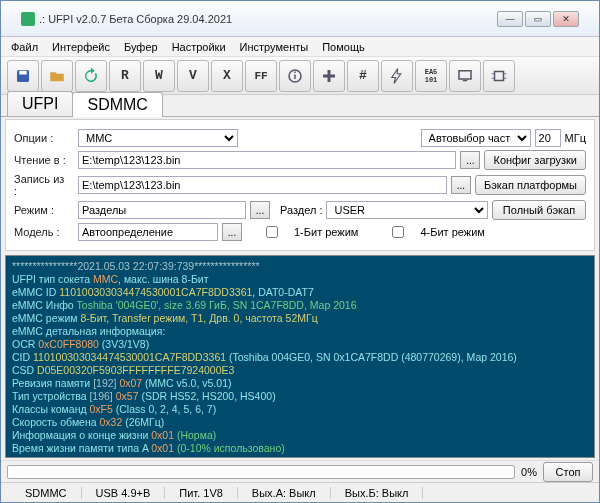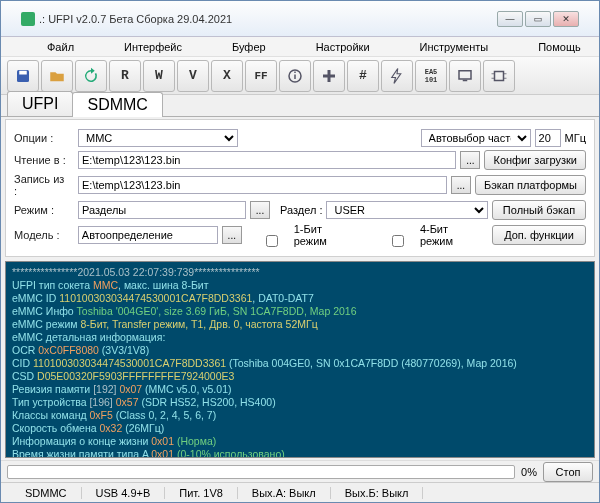--- a/index.html
+++ b/index.html
@@ -5,21 +5,21 @@
   * { box-sizing: border-box; margin: 0; padding: 0; }
   html, body { width: 600px; height: 503px; overflow: hidden; font-family: Tahoma, Arial, sans-serif; font-size: 11px; background: #d8e4f0; }
   .window { width: 600px; height: 503px; border: 1px solid #6a8ab0; background: #f0f0f0; position: relative; display: flex; flex-direction: column; }
   .titlebar { height: 36px; background: linear-gradient(#fdfdfd,#e6eef8); border-bottom: 1px solid #c0c0d0; display: flex; align-items: center; padding: 0 20px; }
   .titlebar .icon { width: 14px; height: 14px; background: #3a6; border-radius: 2px; margin-right: 4px; }
   .titlebar .text { flex: 1; font-size: 11px; color: #333; }
   .win-btns { display: flex; gap: 2px; }
   .win-btn { width: 26px; height: 16px; background: linear-gradient(#f8f8f8,#d8e0ea); border: 1px solid #9aa; border-radius: 2px; display: flex; align-items: center; justify-content: center; font-size: 9px; color: #333; cursor: pointer; }
   .win-btn.close { background: linear-gradient(#f8e0e0,#e8b0b0); }
   .menubar { height: 20px; background: #f4f4f4; display: flex; align-items: center; padding: 0 4px; gap: 2px; border-bottom: 1px solid #e0e0e0; }
-  .menubar span { padding: 2px 6px; cursor: pointer; margin-left: 36px; }
+  .menubar span { padding: 2px 6px; cursor: pointer; }
   .toolbar { height: 38px; background: linear-gradient(#fafafa,#e8e8e8); border-bottom: 1px solid #ccc; display: flex; align-items: center; padding: 0 6px; gap: 2px; }
   .tbtn { width: 32px; height: 32px; background: linear-gradient(#fbfbfb,#e5e5e5); border: 1px solid #b8b8b8; border-radius: 3px; display: flex; align-items: center; justify-content: center; font-size: 13px; font-weight: bold; font-family: "Courier New", monospace; color: #333; cursor: pointer; }
   .tbtn svg { width: 18px; height: 18px; }
   .tabs { height: 22px; display: flex; align-items: flex-end; padding: 0 6px; border-bottom: 1px solid #b0b0b0; background: #f0f0f0; }
   .tab { padding: 3px 14px 3px; border: 1px solid #b0b0b0; border-bottom: none; background: linear-gradient(#fafafa,#ececec); margin-right: -1px; border-radius: 3px 3px 0 0; font-size: 16px; cursor: pointer; position: relative; }
   .tab.active { background: #fff; z-index: 2; top: 1px; }
   .panel { background: #fff; margin: 2px 4px; border: 1px solid #d0d0d0; padding: 6px 8px; }
   .row { display: flex; align-items: center; margin: 3px 0; gap: 4px; }
   .lbl { width: 60px; text-align: left; padding-right: 4px; color: #222; font-size: 11px; }
   .tf, select.sel { height: 18px; border: 1px solid #aab; background: #fff; padding: 1px 3px; font-size: 11px; font-family: inherit; }
@@ -162,21 +162,20 @@
       <div class="sqbtn">...</div>
       <label class="chk" style="margin-left:20px">
           <input type="checkbox" style="">
           <span>1-Бит режим</span>
         </label>
       <label class="chk" style="margin-left:30px">
           <input type="checkbox" style="">
           <span>4-Бит режим</span>
         </label>
       <div style="flex:1"></div>
-      <div class="btn">Доп. функции</div>
     </div>
   </div>
 
   <div class="console"><span class="c-gray">****************</span><span class="c-gray">2021.05.03 22:07:39:739</span><span class="c-gray">****************</span>
 <span class="c-cyan">UFPI тип сокета </span><span class="c-orange">MMC</span><span class="c-cyan">, макс. шина 8-Бит</span>
 <span class="c-cyan">eMMC ID </span><span class="c-yellow">110100303034474530001CA7F8DD3361</span><span class="c-cyan">, DAT0-DAT7</span>
 <span class="c-cyan">eMMC Инфо </span><span class="c-green">Toshiba '004GE0', size 3.69 ГиБ, SN 1CA7F8DD, Мар 2016</span>
 <span class="c-cyan">eMMC режим </span><span class="c-yellow">8-Бит, Transfer режим, T1, Дрв. 0, частота 52МГц</span>
 <span class="c-cyan">eMMC детальная информация:</span>
 <span class="c-cyan">OCR </span><span class="c-orange">0xC0FF8080</span><span class="c-cyan"> (3V3/1V8)</span>

